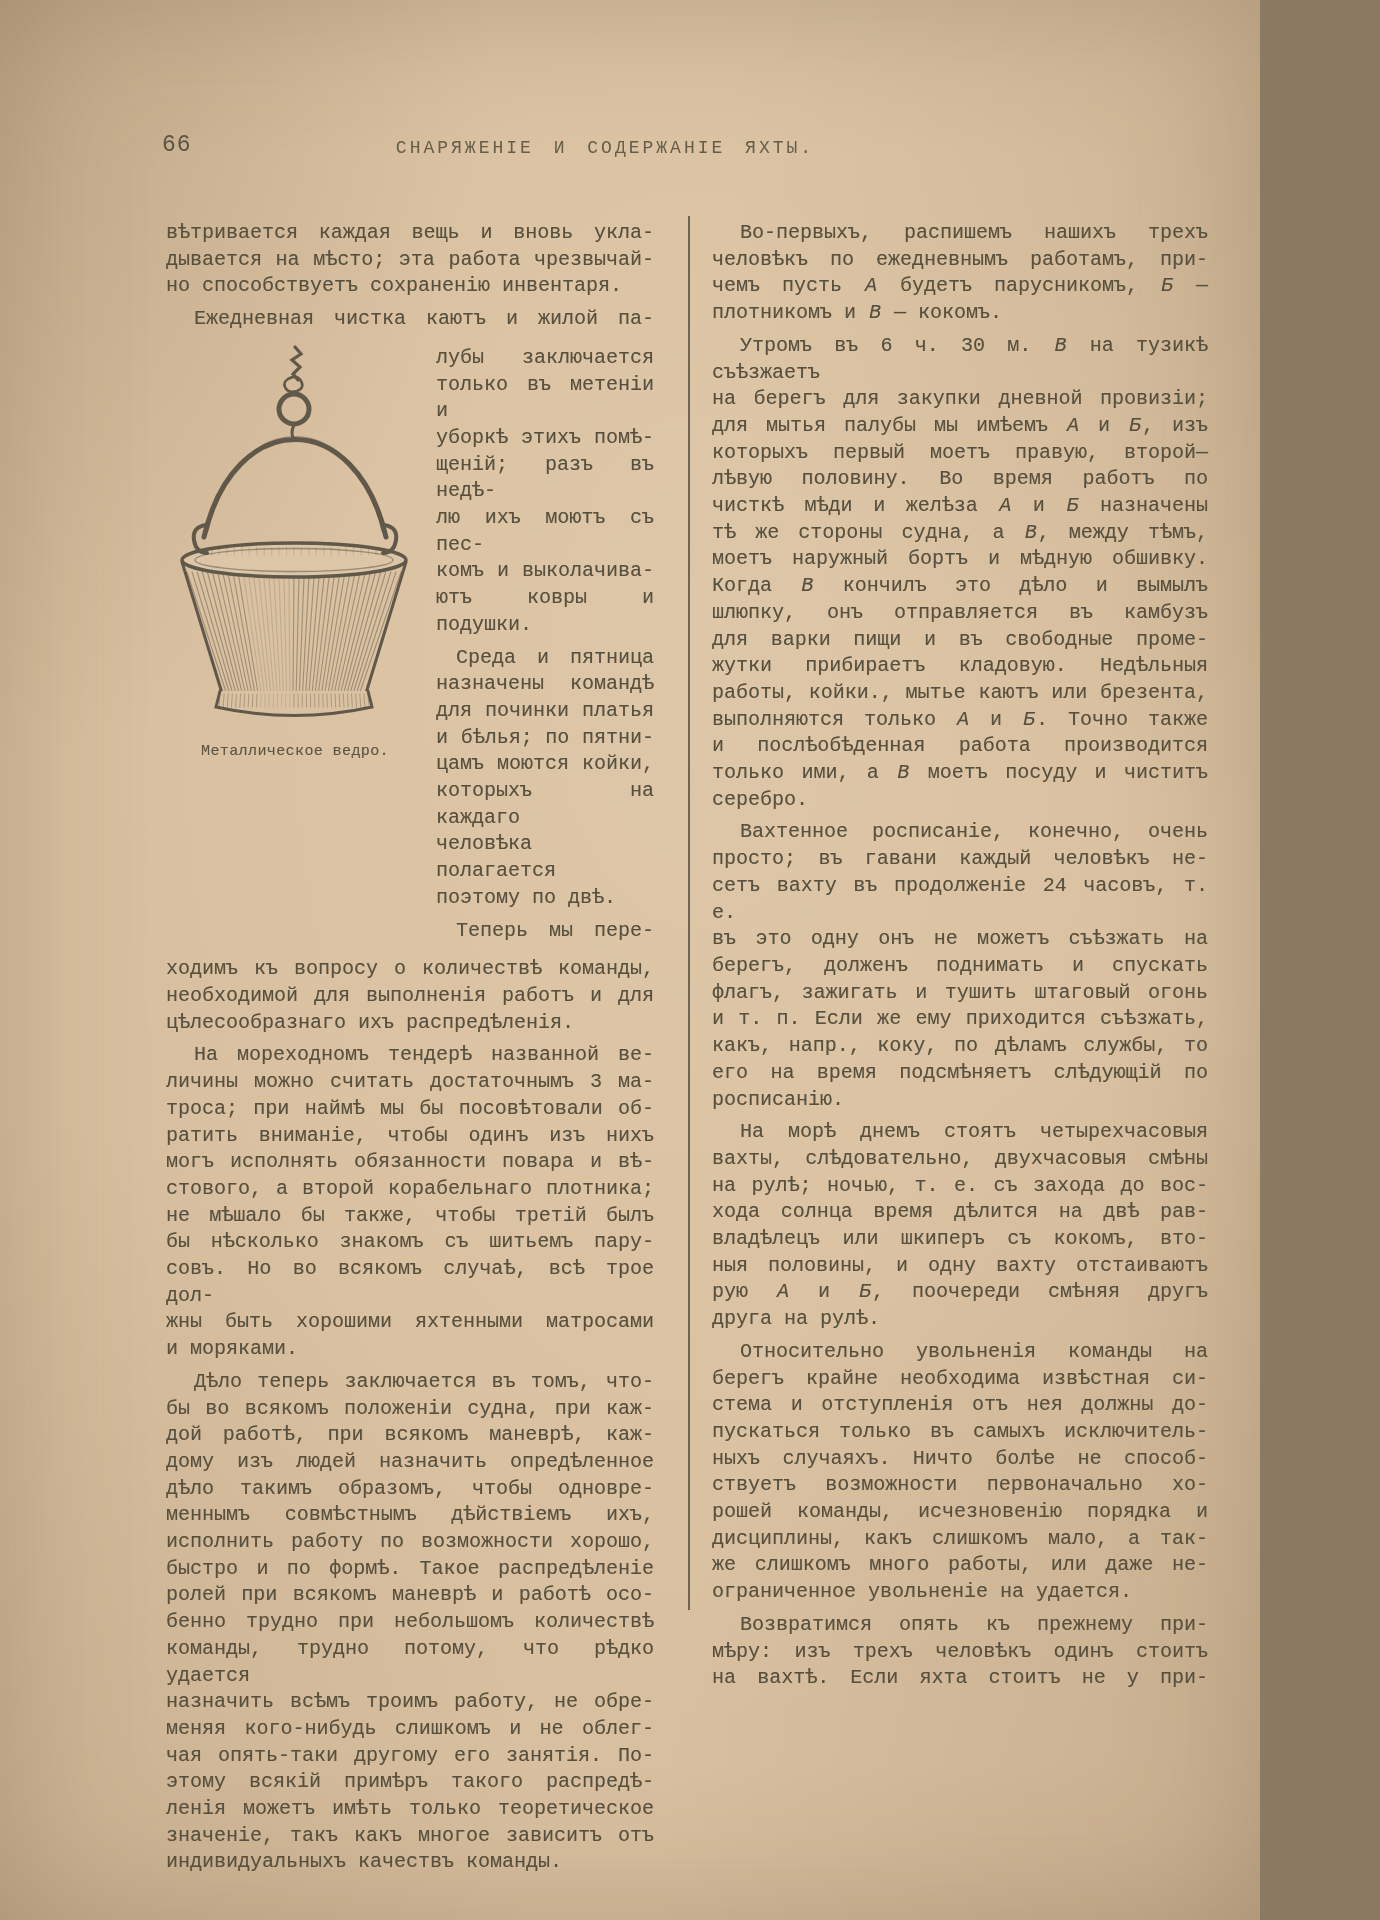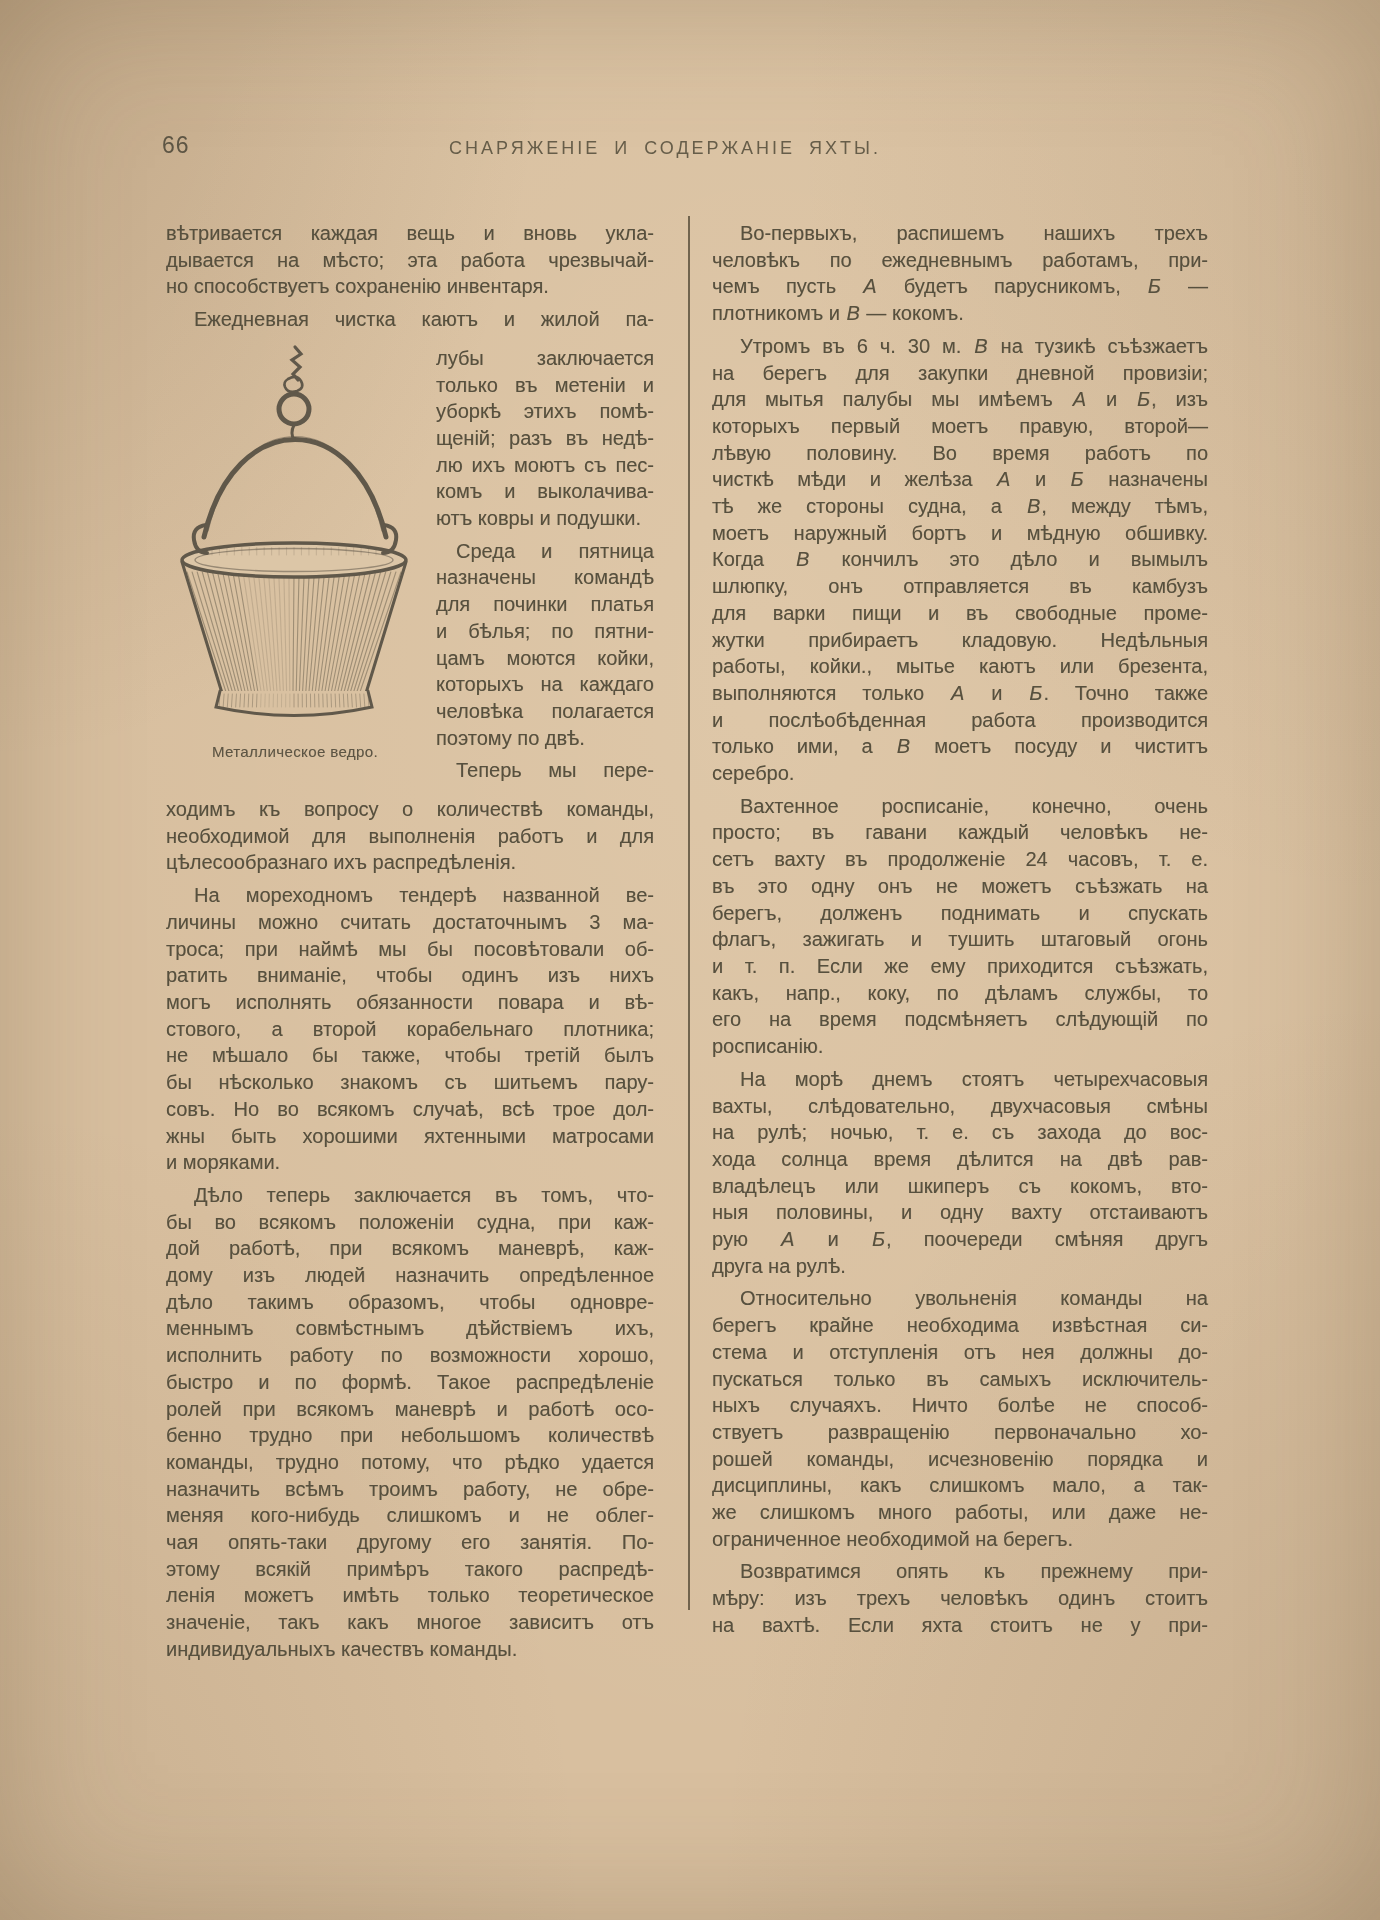--- a/index.html
+++ b/index.html
@@ -1,27 +1,28 @@
 <!DOCTYPE html>
 <html><head>
 <meta charset="utf-8">
 <style>
   html,body{margin:0;padding:0;background:#8a7a62;}
   .page{
-    position:relative;width:1380px;height:1920px;overflow:hidden;
+    position:relative;width:1240px;height:1920px;overflow:hidden;
     background:
       radial-gradient(ellipse at 55% 35%, rgba(255,243,218,0.16), rgba(255,243,218,0) 62%),
       radial-gradient(ellipse at 0% 0%, rgba(110,85,55,0.22), rgba(110,85,55,0) 28%),
       radial-gradient(ellipse at 100% 8%, rgba(110,85,55,0.10), rgba(110,85,55,0) 30%),
       radial-gradient(ellipse at 100% 100%, rgba(110,85,55,0.16), rgba(110,85,55,0) 34%),
       radial-gradient(ellipse at 0% 100%, rgba(110,85,55,0.14), rgba(110,85,55,0) 30%),
       #d8bf9f;
     box-shadow: inset 0 0 140px rgba(100,78,50,0.30);
-    font-family:Liberation Sans, sans-serif;
+    font-family:Liberation Mono, monospace;
     color:#57503e;
+    padding-left:20px;
   }
   .pagenum{position:absolute;left:162px;top:132px;font-size:23px;letter-spacing:1px;color:#5d5544;}
   .runhead{position:absolute;left:0;right:0;top:138px;text-align:center;transform:translateX(-25px);
     font-size:18px;letter-spacing:3px;color:#665d49;word-spacing:6px;}
   .divider{position:absolute;left:688px;top:216px;width:2px;height:1394px;background:rgba(78,68,50,0.75);}
   .col{position:absolute;top:214px;font-size:20px;line-height:26.7px;}
   .col.left{left:160px;width:500px;}
   .col.right{left:706px;width:508px;}
   .para{margin:6px;}
   .line{text-align:justify;text-align-last:justify;white-space:normal;
@@ -305,25 +306,25 @@
         <div class="line">ныя половины, и одну вахту отстаиваютъ</div>
         <div class="line">рую <i class="var">А</i> и <i class="var">Б</i>, поочереди смѣняя другъ</div>
         <div class="line end">друга на рулѣ.</div>
       </div>
       <div class="para">
         <div class="line ind">Относительно увольненія команды на</div>
         <div class="line">берегъ крайне необходима извѣстная си-</div>
         <div class="line">стема и отступленія отъ нея должны до-</div>
         <div class="line">пускаться только въ самыхъ исключитель-</div>
         <div class="line">ныхъ случаяхъ. Ничто болѣе не способ-</div>
-        <div class="line">ствуетъ развращенію первоначально хо-</div>
+        <div class="line">ствуетъ возможности первоначально хо-</div>
         <div class="line">рошей команды, исчезновенію порядка и</div>
         <div class="line">дисциплины, какъ слишкомъ мало, а так-</div>
         <div class="line">же слишкомъ много работы, или даже не-</div>
-        <div class="line end">ограниченное необходимой на берегъ.</div>
+        <div class="line end">ограниченное увольненіе на удается.</div>
       </div>
       <div class="para">
         <div class="line ind">Возвратимся опять къ прежнему при-</div>
         <div class="line">мѣру: изъ трехъ человѣкъ одинъ стоитъ</div>
         <div class="line">на вахтѣ. Если яхта стоитъ не у при-</div>
       </div>
     </div>
 </div>
 
 </body></html>

